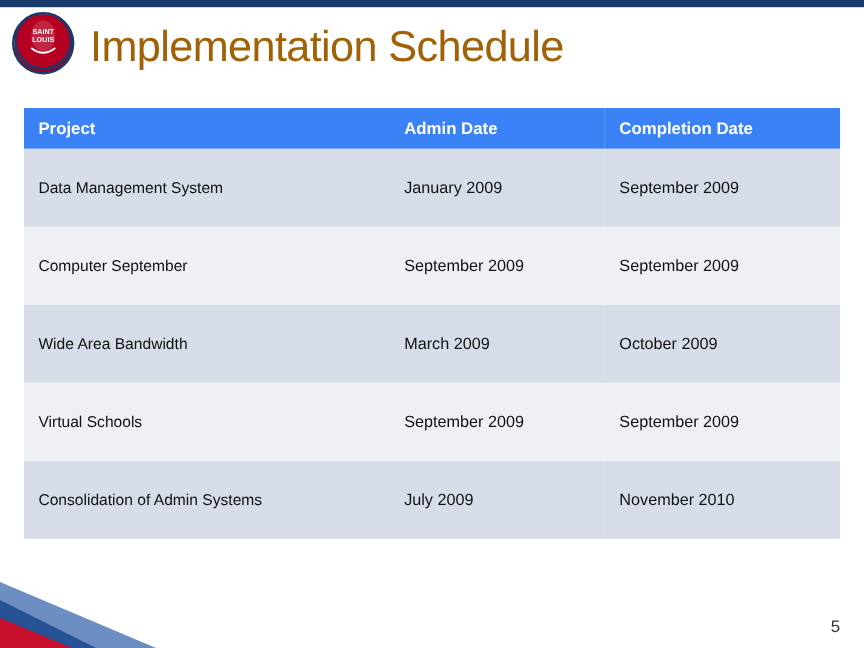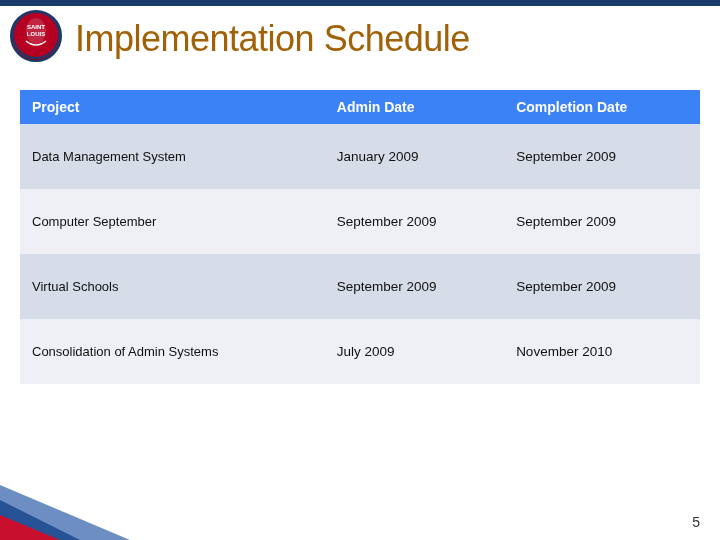--- a/index.html
+++ b/index.html
@@ -168,20 +168,25 @@
           <td>Data Management System</td>
           <td>January 2009</td>
           <td>September 2009</td>
         </tr>
         <tr>
           <td>Computer September</td>
           <td>September 2009</td>
           <td>September 2009</td>
         </tr>
         <tr>
+          <td>Wide Area Bandwidth</td>
+          <td>March 2009</td>
+          <td>October 2009</td>
+        </tr>
+        <tr>
           <td>Virtual Schools</td>
           <td>September 2009</td>
           <td>September 2009</td>
         </tr>
         <tr>
           <td>Consolidation of Admin Systems</td>
           <td>July 2009</td>
           <td>November 2010</td>
         </tr>
       </tbody>

